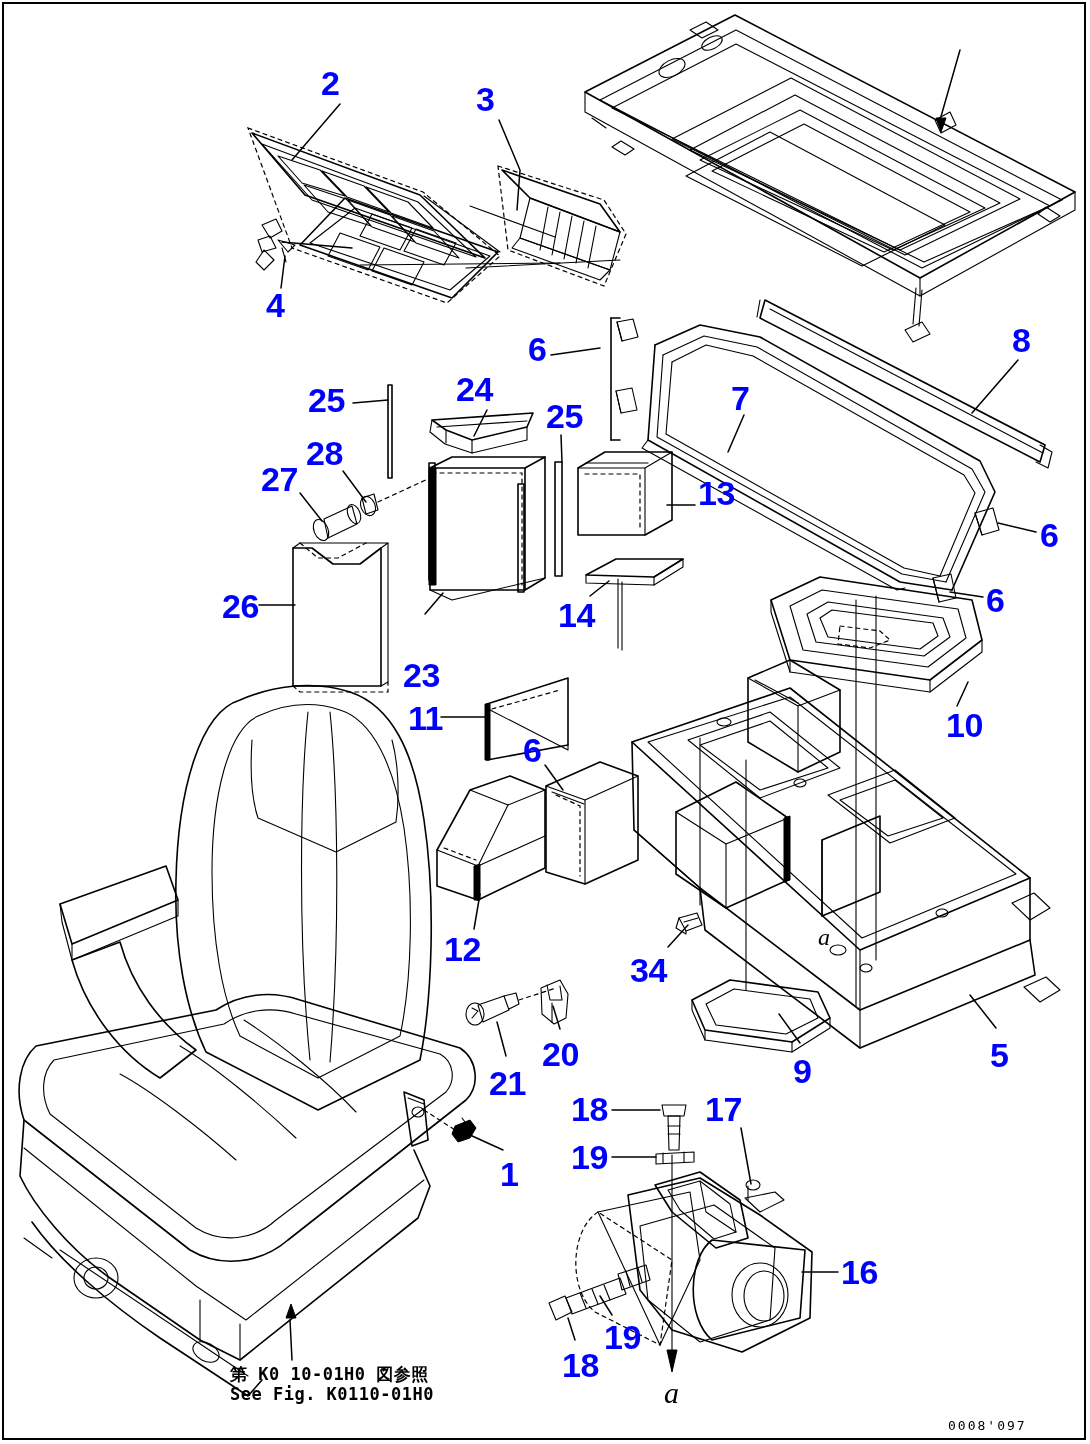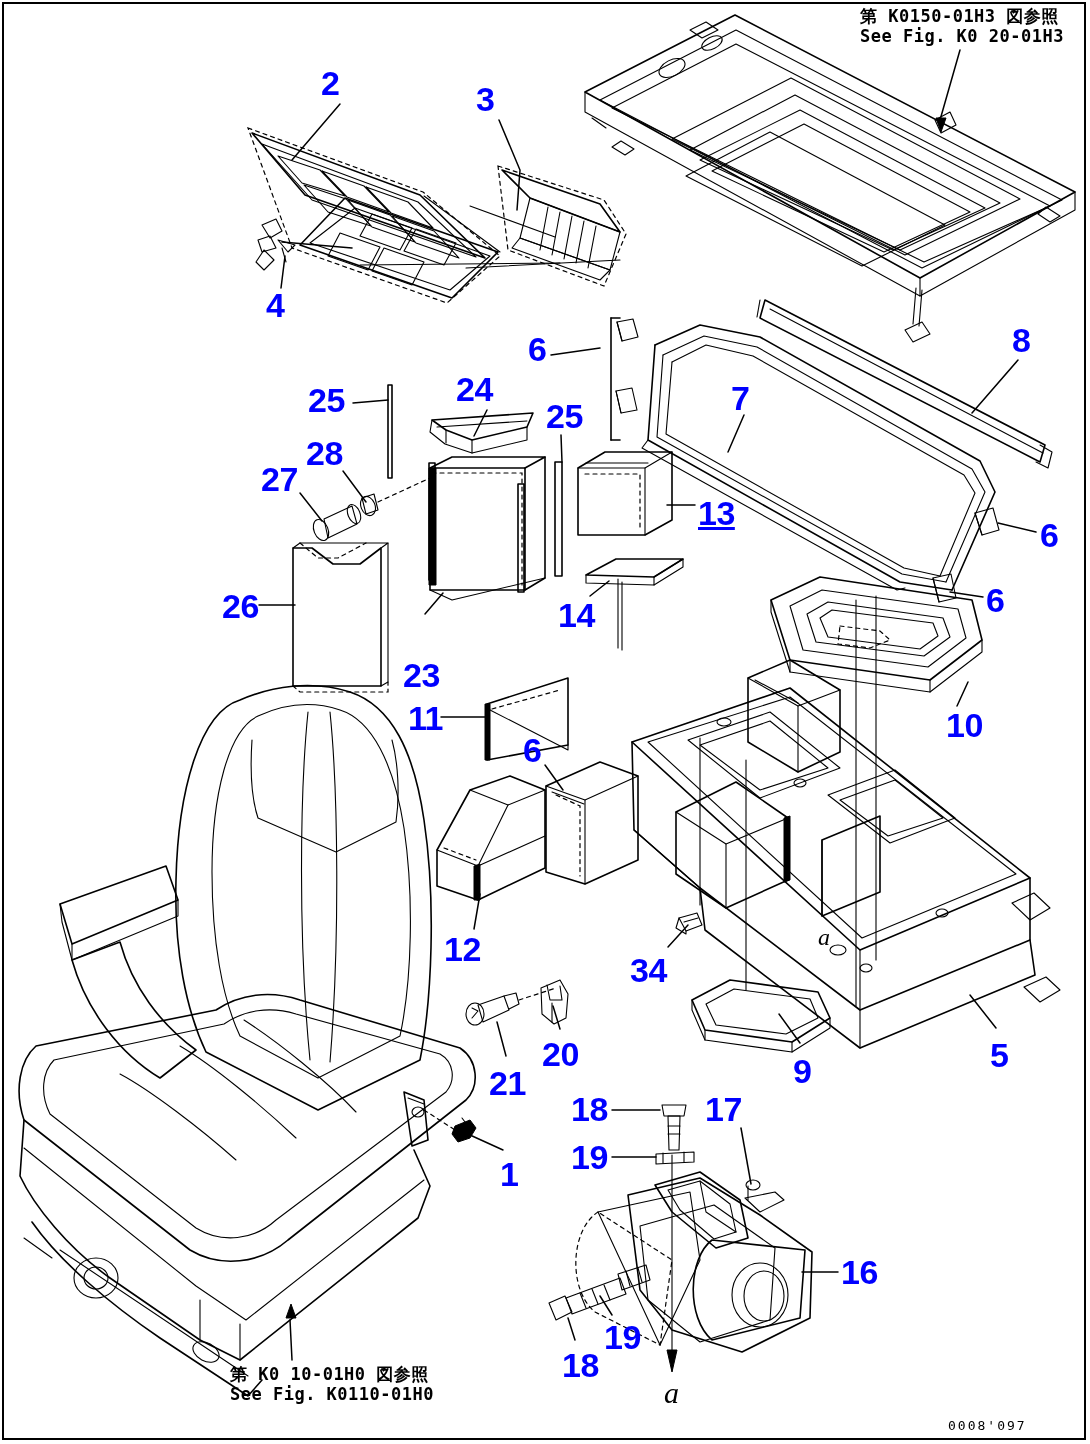--- a/index.html
+++ b/index.html
@@ -489,41 +489,40 @@
 
       <path class="lead" d="M960 50 L940 120"></path>
       <path class="lead" d="M292 1360 L290 1320"></path>
       <path class="fillb" d="M936 118 L946 118 L941 132 Z"></path>
       <path class="fillb" d="M286 1318 L296 1318 L291 1304 Z"></path>
     </g>
   </svg>
 
   <div id="frame"></div>
 
-  <div class="refnote" style="left:860px; top:6px;"><span>第 K0150-01H3 図参照</span><br><span>See Fig. K0 20-01H3</span></div>
 
   <div class="refnote" style="left:230px; top:1364px;"><span>第 K0 10-01H0 図参照</span><br><span>See Fig. K0110-01H0</span></div>
 
   <div class="secmark" style="left:664px; top:1378px;">a</div>
   <div class="secmark" style="left:818px; top:922px; font-size:24px;">a</div>
 
   <div class="figcode" style="left:948px; top:1418px;">0008'097</div>
 
   <div class="callout" style="left:321px; top:66px;">2</div>
   <div class="callout" style="left:476px; top:82px;">3</div>
   <div class="callout" style="left:266px; top:288px;">4</div>
   <div class="callout" style="left:308px; top:383px;">25</div>
   <div class="callout" style="left:456px; top:372px;">24</div>
   <div class="callout" style="left:528px; top:332px;">6</div>
   <div class="callout" style="left:731px; top:381px;">7</div>
   <div class="callout" style="left:1012px; top:323px;">8</div>
   <div class="callout" style="left:546px; top:399px;">25</div>
   <div class="callout" style="left:306px; top:436px;">28</div>
   <div class="callout" style="left:261px; top:462px;">27</div>
-  <div class="callout" style="left:698px; top:496px;text-decoration:underline;">13</div>
+  <div class="callout" style="left:698px; top:476px;">13</div>
   <div class="callout" style="left:1040px; top:518px;">6</div>
   <div class="callout" style="left:986px; top:583px;">6</div>
   <div class="callout" style="left:222px; top:589px;">26</div>
   <div class="callout" style="left:403px; top:614px;margin-top:44px;">23</div>
   <div class="callout" style="left:558px; top:598px;">14</div>
   <div class="callout" style="left:946px; top:708px;">10</div>
   <div class="callout" style="left:408px; top:701px;">11</div>
   <div class="callout" style="left:523px; top:733px;">6</div>
   <div class="callout" style="left:444px; top:932px;">12</div>
   <div class="callout" style="left:630px; top:953px;">34</div>

